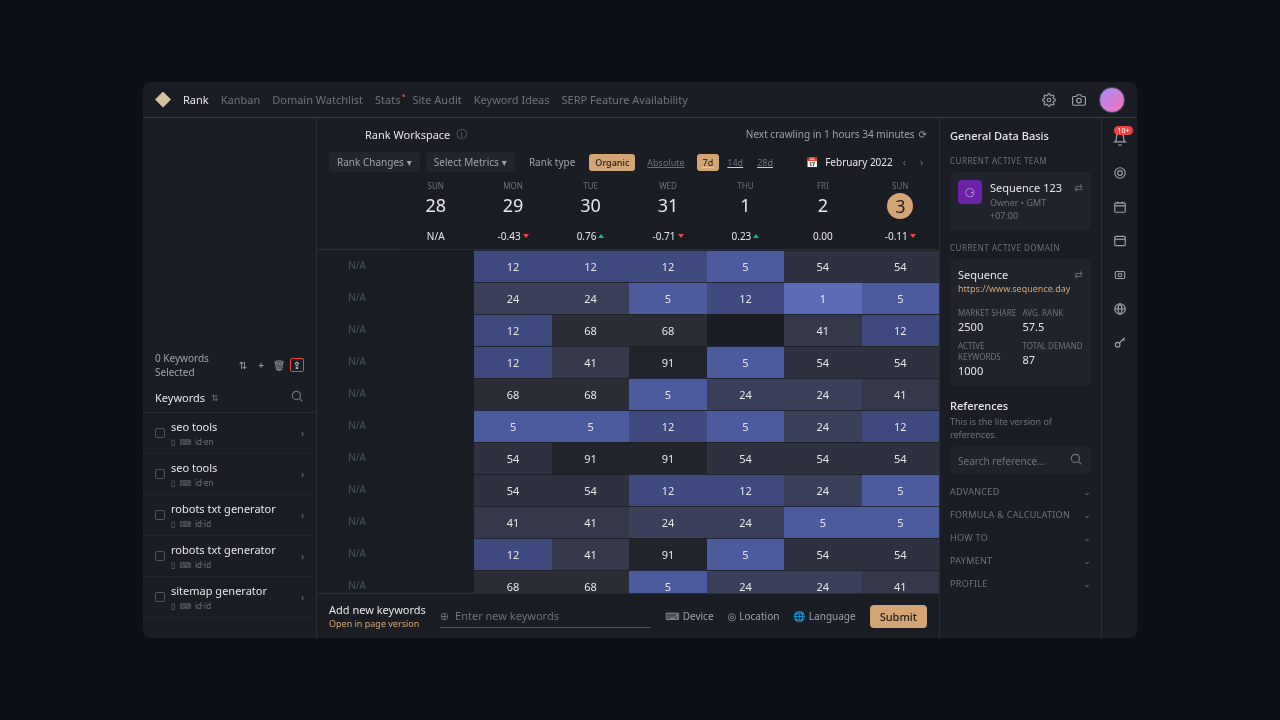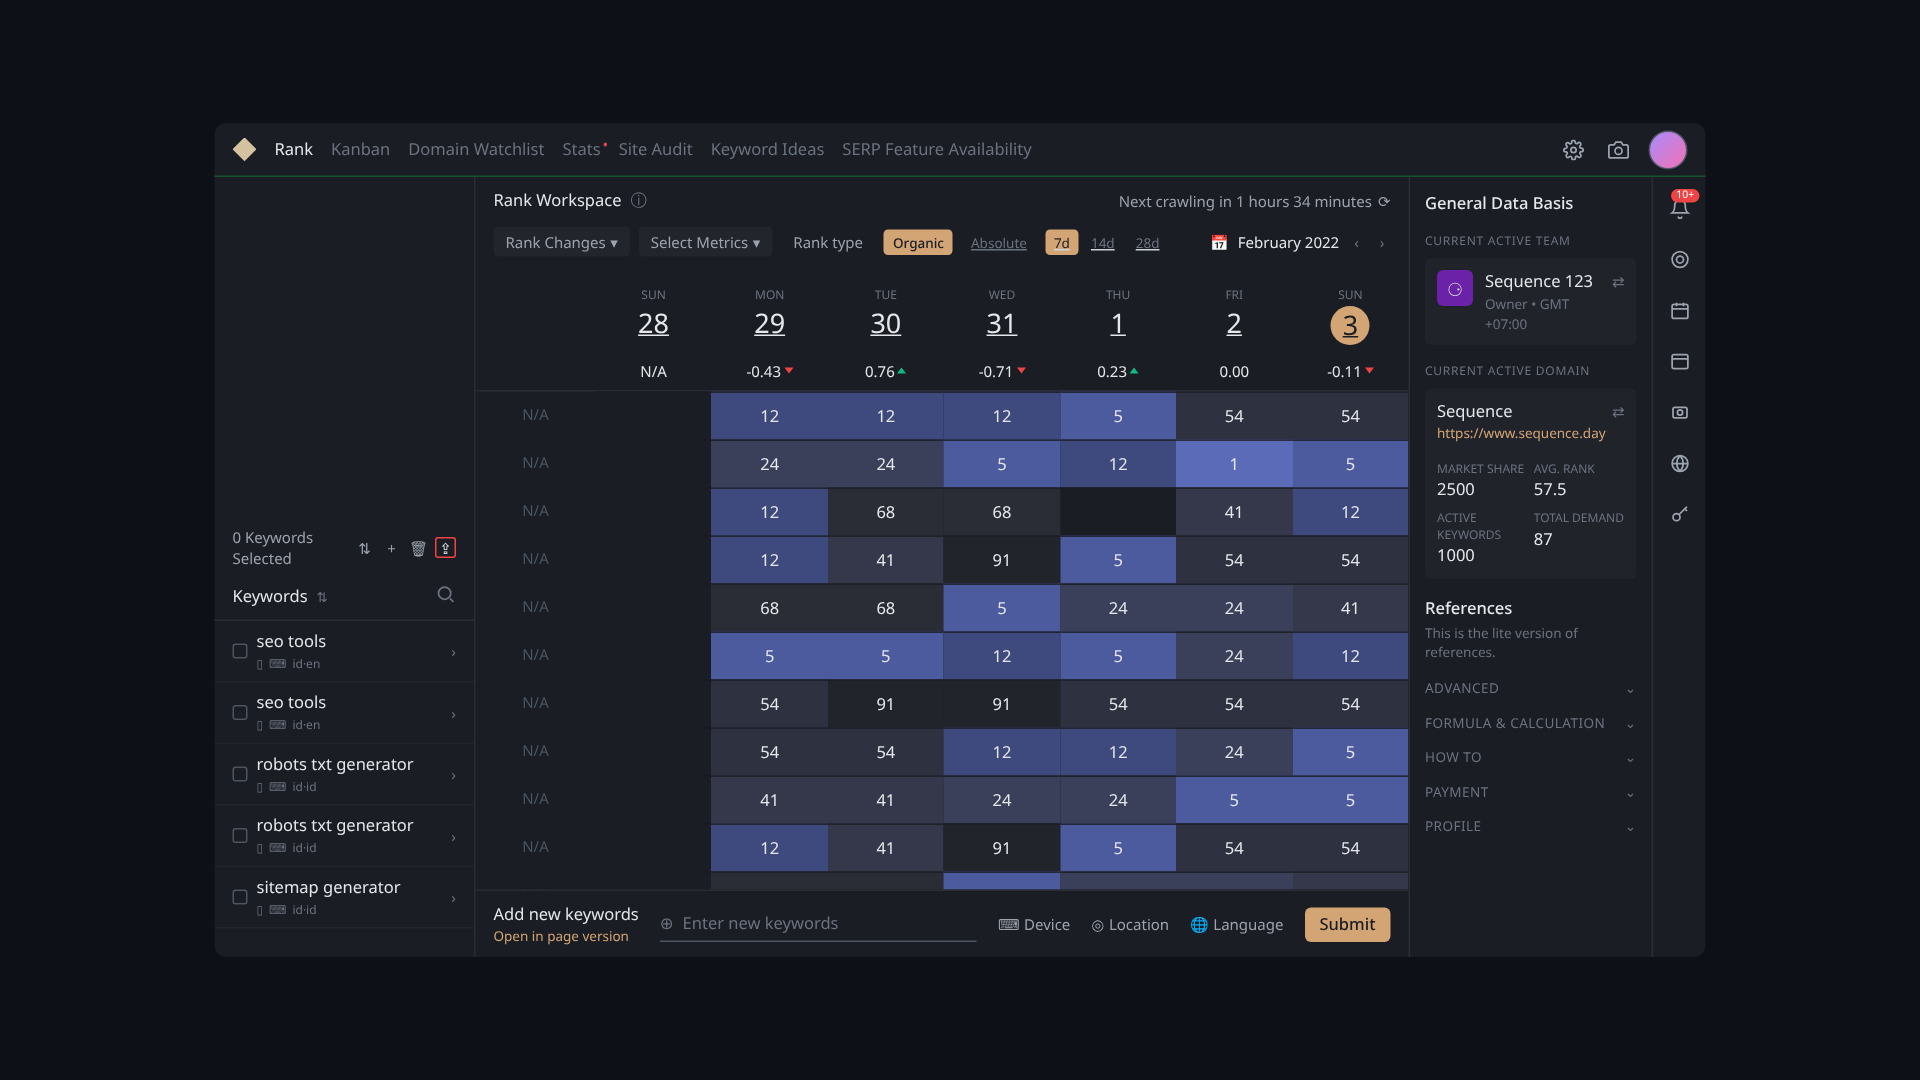--- a/index.html
+++ b/index.html
@@ -29,38 +29,38 @@
 .kw-list { flex: 1; overflow: hidden; }
 .kw-row { padding: 6px 12px; display: flex; align-items: center; gap: 6px; font-size: 11px; color: #e5e7eb; border-bottom: 1px solid rgba(42,45,53,0.5); position: relative; }
 .kw-row .chk { width: 10px; height: 10px; border: 1px solid #4b5563; border-radius: 2px; flex-shrink: 0; }
 .kw-row .kw-main { flex: 1; min-width: 0; }
 .kw-row .kw-name { white-space: nowrap; overflow: hidden; text-overflow: ellipsis; }
 .kw-row .kw-meta { font-size: 8px; color: #6b7280; display: flex; gap: 4px; margin-top: 2px; align-items: center; }
 .kw-row .chev { color: #6b7280; font-size: 10px; }
 .main { flex: 1; display: flex; flex-direction: column; min-width: 0; }
 .main-head { padding: 8px 12px 0; }
 .main-head-row1 { display: flex; align-items: center; font-size: 11px; }
-.workspace-title { color: #e5e7eb; margin-right: 6px; }
+.workspace-title { color: #e5e7eb; margin-right: 6px; margin-left: 36px; }
 .info-ic { color: #6b7280; }
 .crawl-info { margin-left: auto; color: #9ca3af; font-size: 10px; display: flex; align-items: center; gap: 4px; }
 .filters { display: flex; gap: 6px; align-items: center; margin-top: 10px; font-size: 10px; }
 .pill { padding: 3px 8px; background: rgba(42,45,53,0.5); border-radius: 3px; color: #9ca3af; cursor: pointer; display: flex; align-items: center; gap: 3px; }
 .pill.plain { background: none; }
 .chip-accent { padding: 2px 6px; background: #d4a574; color: #1a1d23; border-radius: 3px; font-size: 9px; font-weight: 500; }
 .chip-muted { padding: 2px 6px; color: #6b7280; font-size: 9px; cursor: pointer; text-decoration: underline; }
 .period-tabs { display: flex; gap: 2px; text-decoration: underline; }
 .period-tabs span { padding: 2px 6px; border-radius: 3px; font-size: 9px; cursor: pointer; color: #6b7280; }
 .period-tabs .active { background: #d4a574; color: #1a1d23; }
 .date-nav { display: flex; align-items: center; gap: 6px; margin-left: auto; color: #e5e7eb; }
 .date-nav .nav-btn { color: #6b7280; cursor: pointer; padding: 0 4px; }
-.grid-wrap { flex: 1; overflow: hidden; margin-top: 16px; }
+.grid-wrap { flex: 1; overflow: hidden; margin-top: 4px; }
 .grid-header { display: grid; grid-template-columns: 80px repeat(7, 1fr); text-align: center; }
 .day-head { padding: 4px 0; }
 .day-head .dow { font-size: 8px; color: #6b7280; text-transform: uppercase; }
-.day-head .dnum { font-size: 18px; color: #e5e7eb; margin-top: 2px; text-decoration: underline; }
+.day-head .dnum { font-size: 18px; color: #e5e7eb; margin-top: 2px; }
 .day-head.today .dnum { width: 26px; height: 26px; border-radius: 50%; background: #d4a574; color: #1a1d23; display: inline-flex; align-items: center; justify-content: center; }
 .change-row { display: grid; grid-template-columns: 80px repeat(7, 1fr); text-align: center; font-size: 10px; padding: 6px 0; border-bottom: 1px solid #2a2d35; }
 .change-cell { display: flex; justify-content: center; align-items: center; gap: 2px; color: #e5e7eb; }
 .tri-up { width: 0; height: 0; border-left: 3px solid transparent; border-right: 3px solid transparent; border-bottom: 4px solid #10b981; }
 .tri-down { width: 0; height: 0; border-left: 3px solid transparent; border-right: 3px solid transparent; border-top: 4px solid #ef4444; }
 .data-grid { display: grid; grid-template-columns: 80px repeat(7, 1fr); }
 .na-cell { font-size: 10px; color: #4b5563; text-align: center; padding: 8px 0; }
 .data-cell { font-size: 11px; color: #e5e7eb; text-align: center; padding: 8px 0; border-top: 1px solid rgba(26,29,35,0.8); }
 .footer { display: flex; align-items: center; padding: 8px 12px; border-top: 1px solid #2a2d35; gap: 14px; font-size: 11px; }
 .add-kw-label { font-size: 11px; color: #e5e7eb; }
@@ -453,20 +453,27 @@
                 <div class="stat-value">1000</div>
               </div>
             <div>
                 <div class="stat-label">TOTAL DEMAND</div>
                 <div class="stat-value">87</div>
               </div>
           </div>
         </div>
         <div class="rc-title" style="margin-top:12px">References</div>
         <div class="rc-sub">This is the lite version of references.</div>
+        <div class="search-ref">
+          <span>Search reference...</span>
+          <span style="margin-left:auto"><svg viewBox="0 0 24 24">
+                <circle cx="11" cy="11" r="7"></circle>
+                <path d="M21 21l-4-4"></path>
+              </svg></span>
+        </div>
         <div class="accordion" id="accordion">
             <div class="acc-item">
               <span>ADVANCED</span>
               <span>⌄</span>
             </div>
             <div class="acc-item">
               <span>FORMULA &amp; CALCULATION</span>
               <span>⌄</span>
             </div>
             <div class="acc-item">

